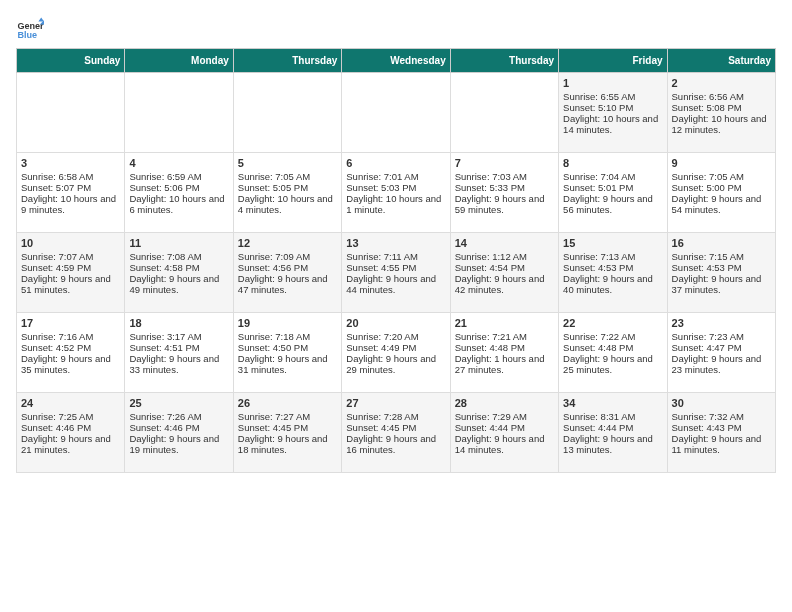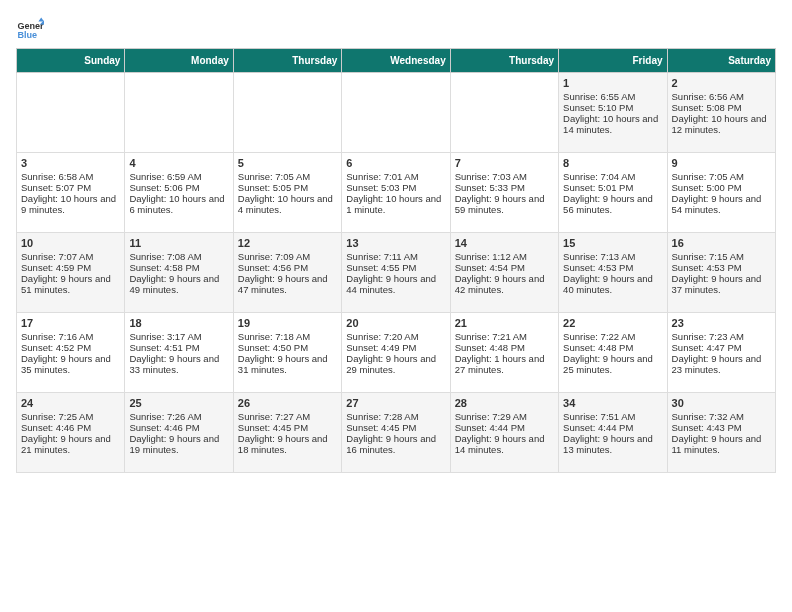--- a/index.html
+++ b/index.html
@@ -288,21 +288,21 @@
           <div>Daylight: 9 hours and 16 minutes.</div>
         </td>
         <td>
           <span class="day-number">28</span>
           <div>Sunrise: 7:29 AM</div>
           <div>Sunset: 4:44 PM</div>
           <div>Daylight: 9 hours and 14 minutes.</div>
         </td>
         <td>
           <span class="day-number">34</span>
-          <div>Sunrise: 7:51 AM</div>
+          <div>Sunrise: 8:31 AM</div>
           <div>Sunset: 4:44 PM</div>
           <div>Daylight: 9 hours and 13 minutes.</div>
         </td>
         <td>
           <span class="day-number">30</span>
           <div>Sunrise: 7:32 AM</div>
           <div>Sunset: 4:43 PM</div>
           <div>Daylight: 9 hours and 11 minutes.</div>
         </td>
       </tr>

